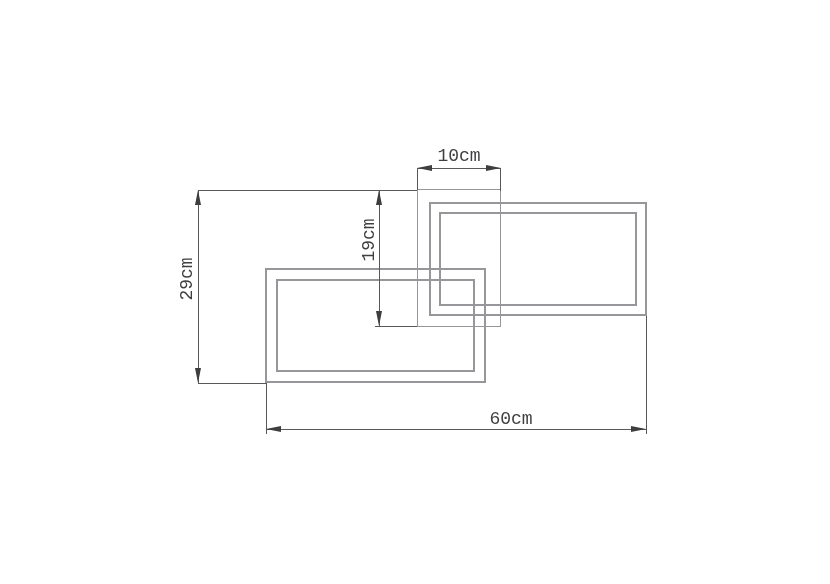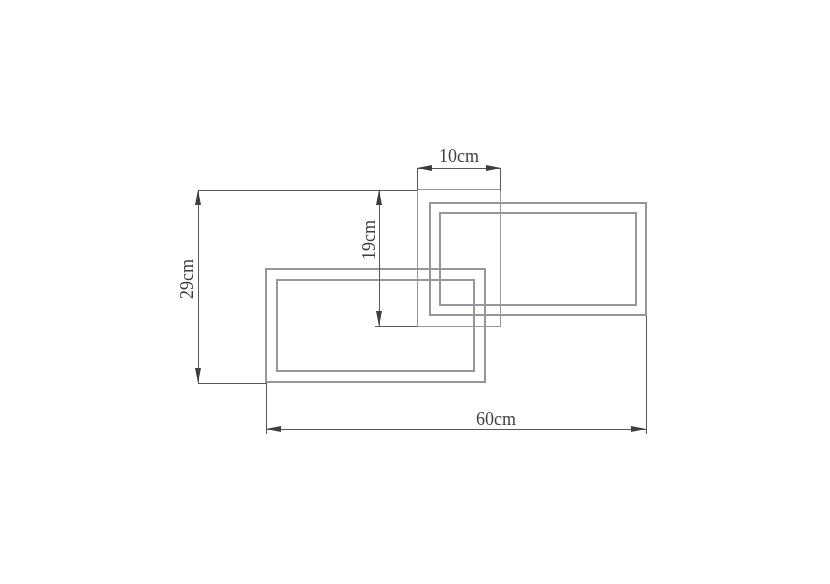--- a/index.html
+++ b/index.html
@@ -5,21 +5,21 @@
   html, body {
     margin: 0;
     padding: 0;
     background: #ffffff;
   }
   .canvas {
     position: relative;
     width: 830px;
     height: 584px;
     background: var(--bg, #ffffff);
-    font-family: Liberation Serif, serif;
+    font-family: Liberation Mono, monospace;
     overflow: hidden;
   }
   
   .rect {
     position: absolute;
     box-sizing: border-box;
     background: transparent;
     border: 2px solid var(--outline, #97979b);
   }
   .rect.thin {
@@ -107,15 +107,15 @@
   <div class="dline h" style="left:375px; top:326px; width:42px;"></div>
   <div class="arr up" style="left:376px; top:190px;"></div>
   <div class="arr down" style="left:376px; top:311px;"></div>
   <div class="dlabel pivot rot" style="left:369px; top:240px;">19cm</div>
 
   <div class="dline v" style="left:266px; top:383px; height:51px;"></div>
   <div class="dline v" style="left:646px; top:316px; height:118px;"></div>
   <div class="dline h" style="left:266px; top:429px; width:380px;"></div>
   <div class="arr left" style="left:266px; top:426px;"></div>
   <div class="arr right" style="left:631px; top:426px;"></div>
-  <div class="dlabel pivot" style="left:496px; top:419px;">60cm</div>
+  <div class="dlabel pivot" style="left:511px; top:419px;">60cm</div>
 
 </div>
 
 </body></html>

